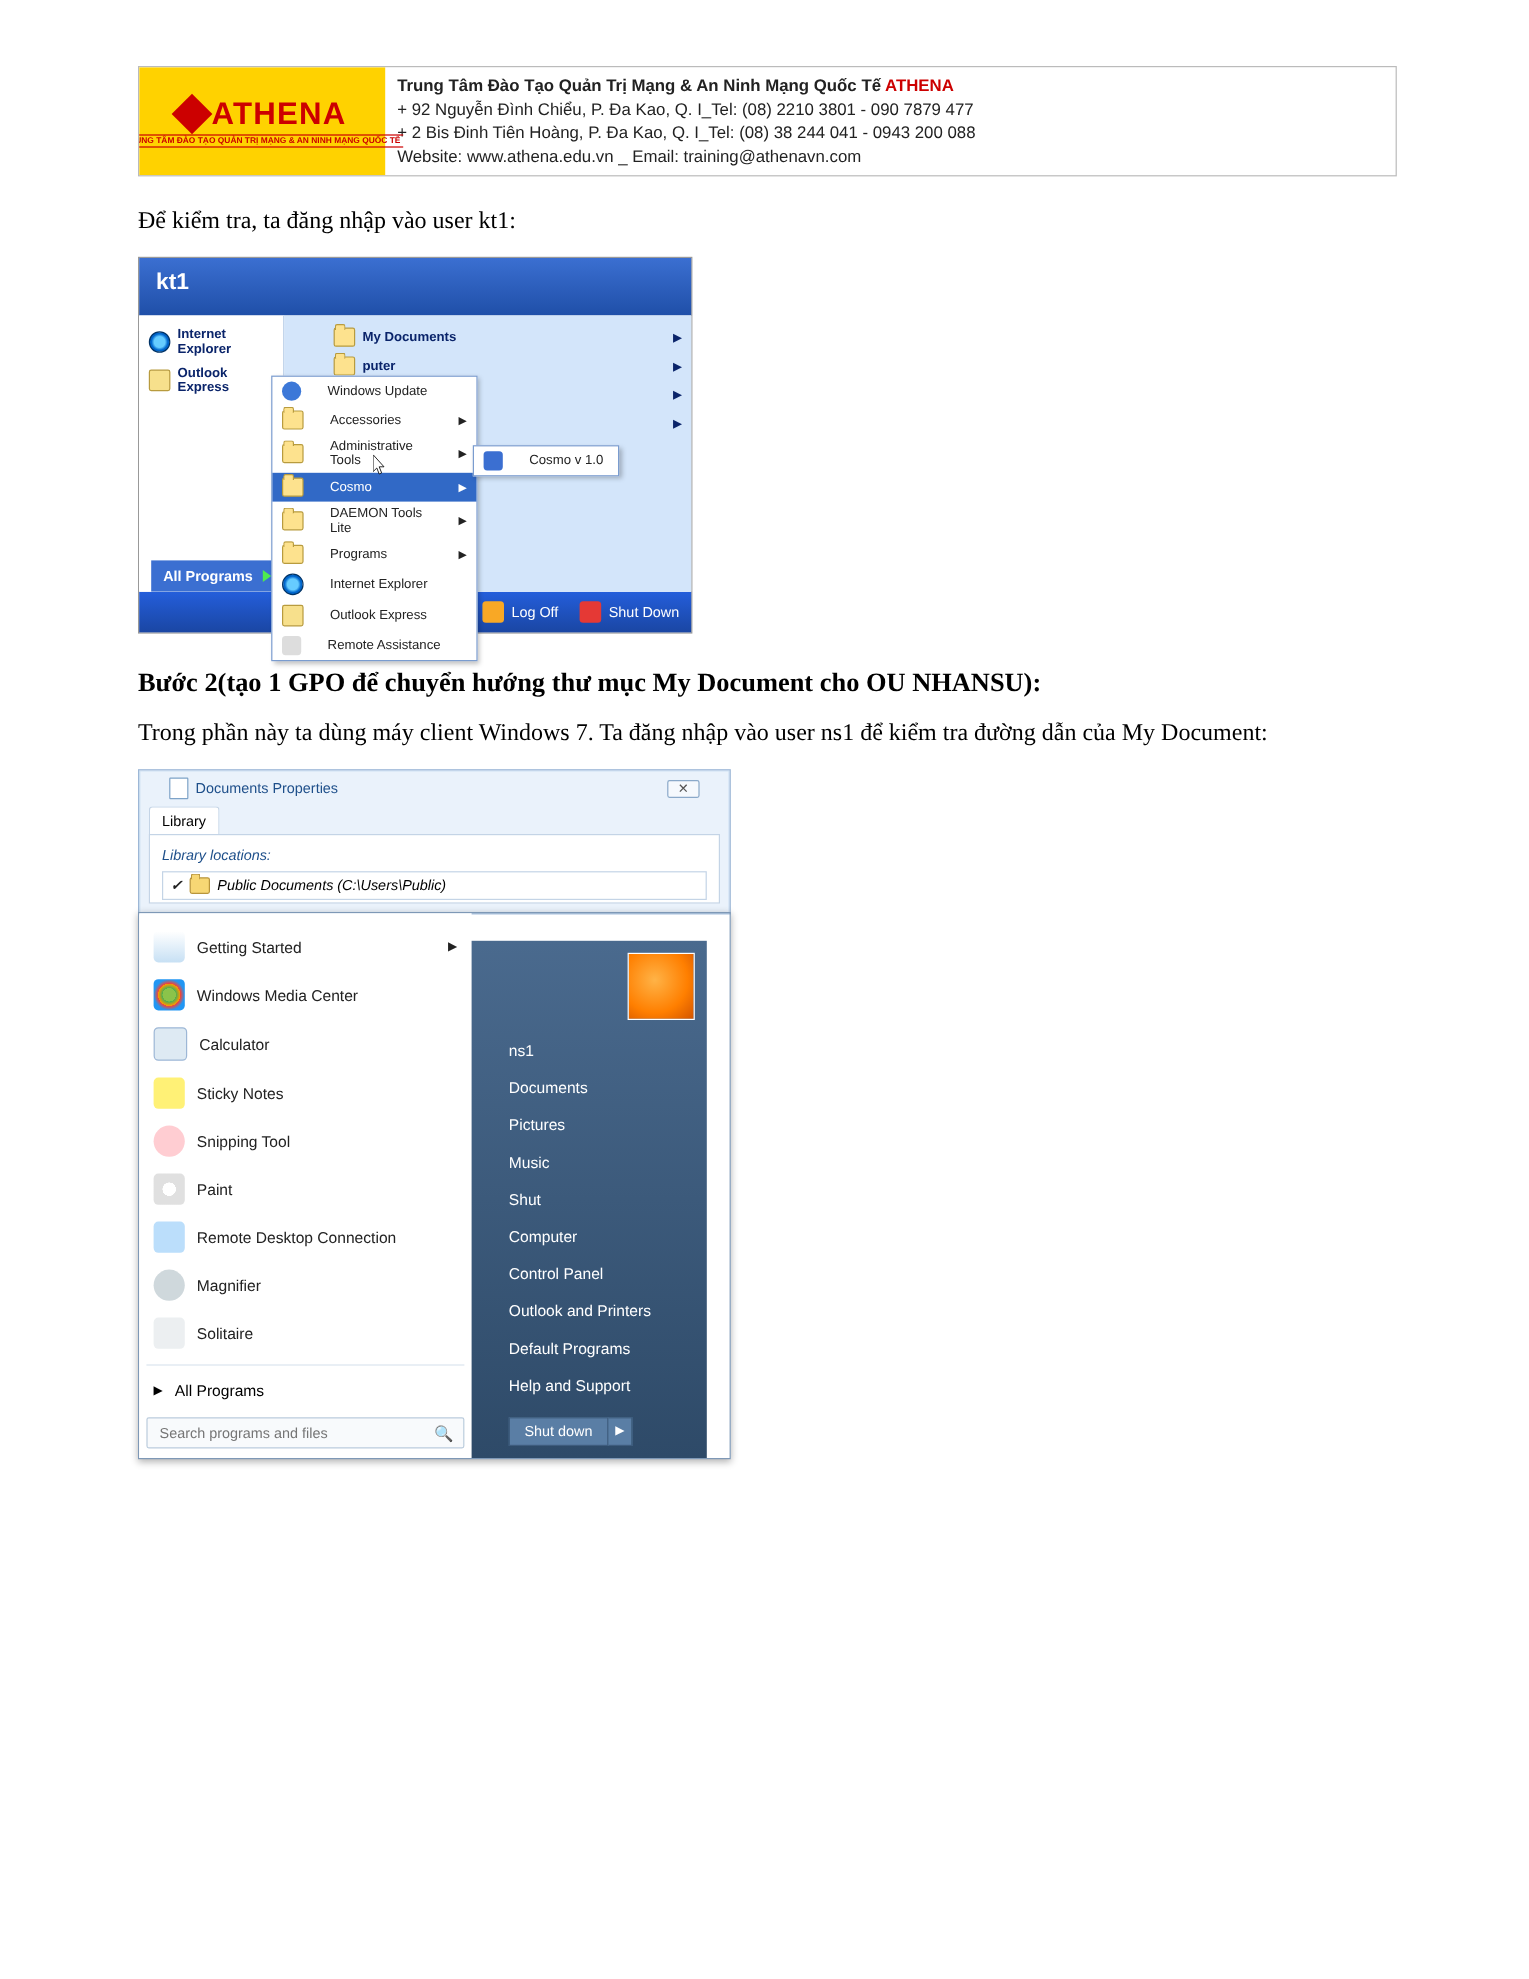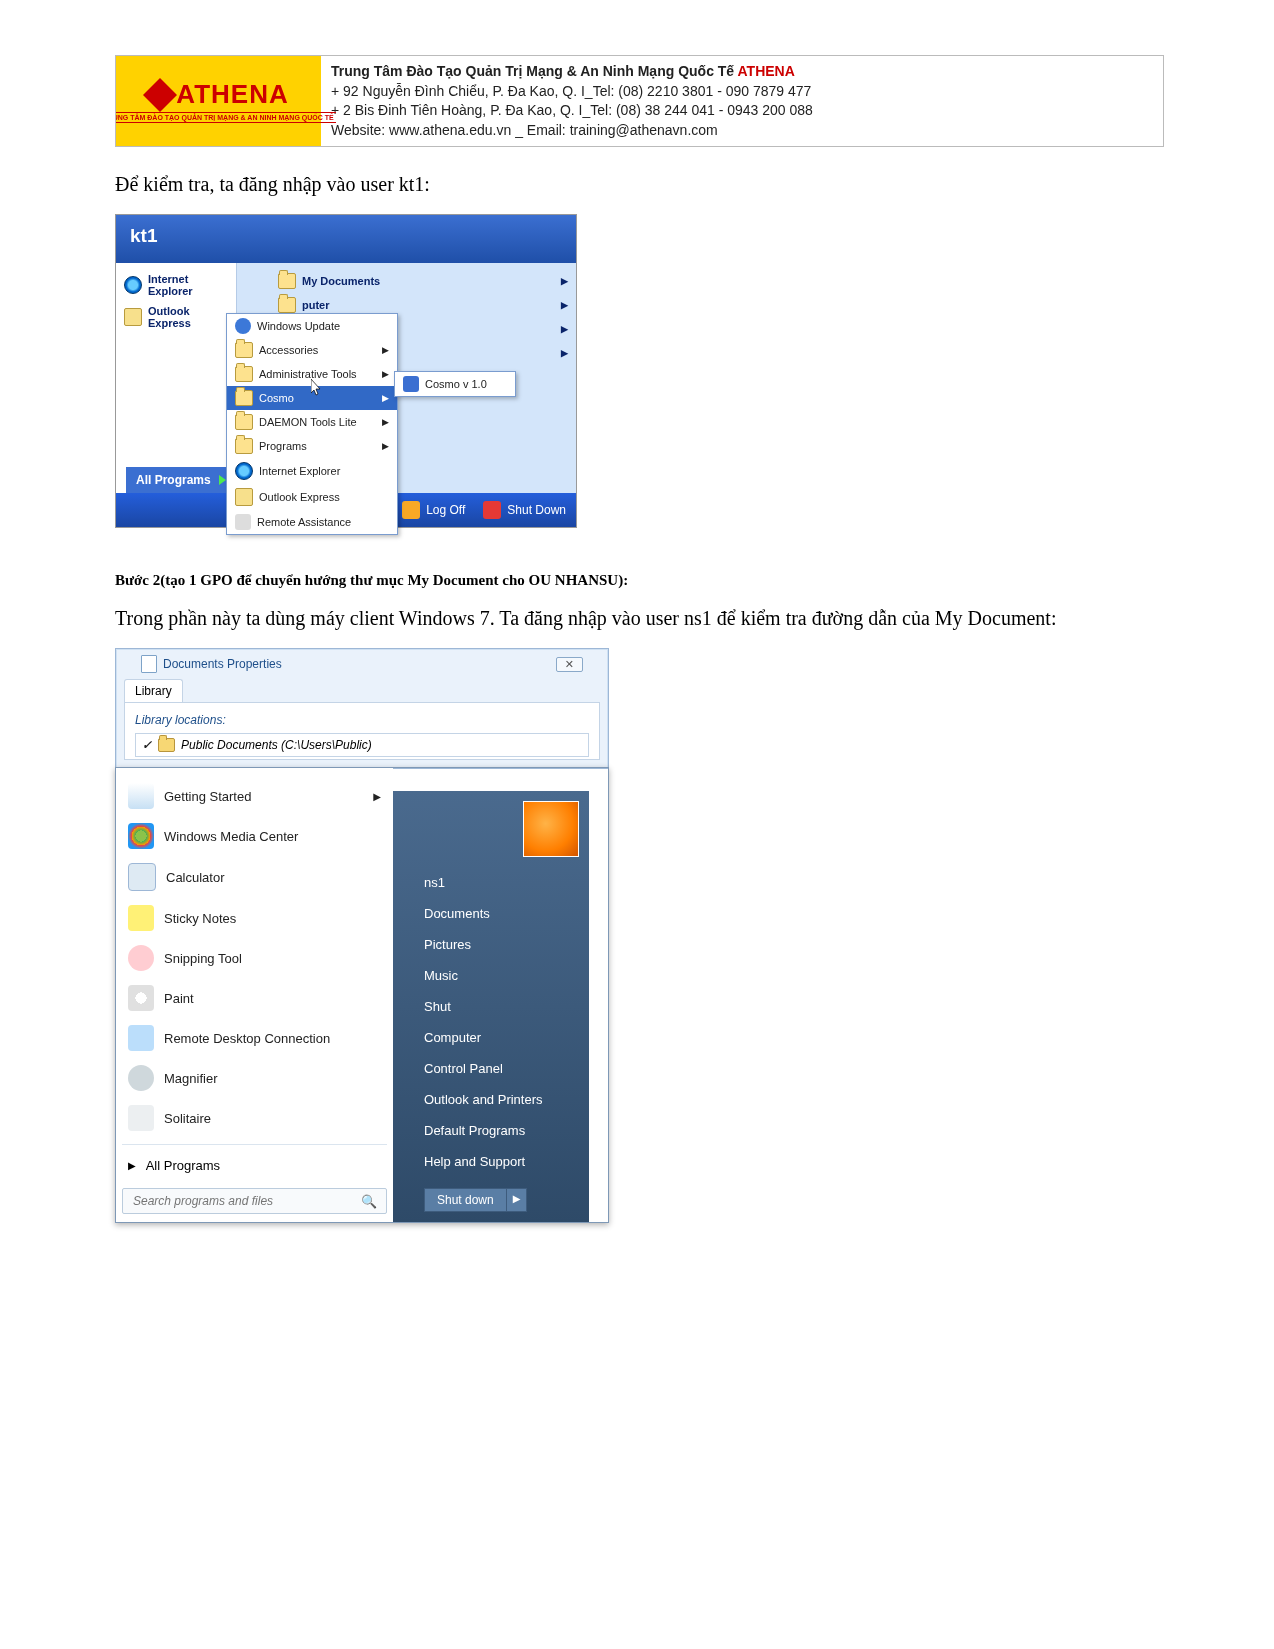--- a/index.html
+++ b/index.html
@@ -69,21 +69,21 @@
   }
   .header-info .title-line {
     font-weight: bold;
   }
   .header-info .brand {
     color: #c00;
     font-weight: bold;
   }
 
   .body-text { font-size: 20px; margin: 12px 0 18px; }
-  .step-heading { font-weight: bold; font-size: 15px; margin: 44px 0 18px; }
+  .step-heading { font-weight: bold; font-size: 22px; margin: 28px 0 18px; }
 
   
   .xp-wrap {
     width: 460px;
     border: 1px solid #999;
     font-family: Tahoma, Verdana, sans-serif;
     position: relative;
   }
   .xp-title {
     background: linear-gradient(#3b6fd1, #1f4fa8);
@@ -137,21 +137,21 @@
 
   .xp-sub1 {
     position: absolute;
     left: 110px; top: 50px;
     width: 170px;
     background: #fff; border:1px solid #7a9ccf;
     box-shadow: 2px 2px 4px rgba(0,0,0,.25);
     z-index: 5;
   }
   .xp-sub1 .row, .xp-sub2 .row {
-    display:flex;align-items:center;gap:6px;
+    display:flex;align-items:center;gap:22px;
     padding:4px 8px; font-size:11px; color:#222;
   }
   .xp-sub1 .row .arr, .xp-sub2 .row .arr { margin-left:auto; font-size:9px; color:#222;}
   .xp-sub1 .row.hover { background:#3169c6; color:#fff; }
   .xp-sub1 .row.hover .arr{color:#fff;}
   .xp-sub2 {
     position:absolute; left:278px; top:108px;
     width:120px; background:#fff; border:1px solid #7a9ccf;
     box-shadow:2px 2px 4px rgba(0,0,0,.25); z-index:6;
   }
@@ -259,21 +259,21 @@
     display:flex;align-items:center;gap:10px;padding:7px 6px;font-size:13px;
   }
   .win7-allprog .tri{font-size:10px;}
   .win7-search{
     margin-top:8px;
     border:1px solid #bcd;border-radius:2px;background:#f8fafc;
     display:flex;align-items:center;padding:4px 8px;gap:6px;
   }
   .win7-search input{
     border:none;background:transparent;outline:none;
-    font-style:italic;color:#7f1d1d;font-size:12px;flex:1;
+    color:#7f1d1d;font-size:12px;flex:1;
     font-family:inherit;
   }
   .win7-search .mag{color:#5b8ac0;font-size:13px;}
 
   .win7-rlink{
     font-size:13px;padding:8px 0;color:#fff;
   }
   .win7-shutdown{
     margin-top:auto;display:flex;align-items:stretch;
   }

